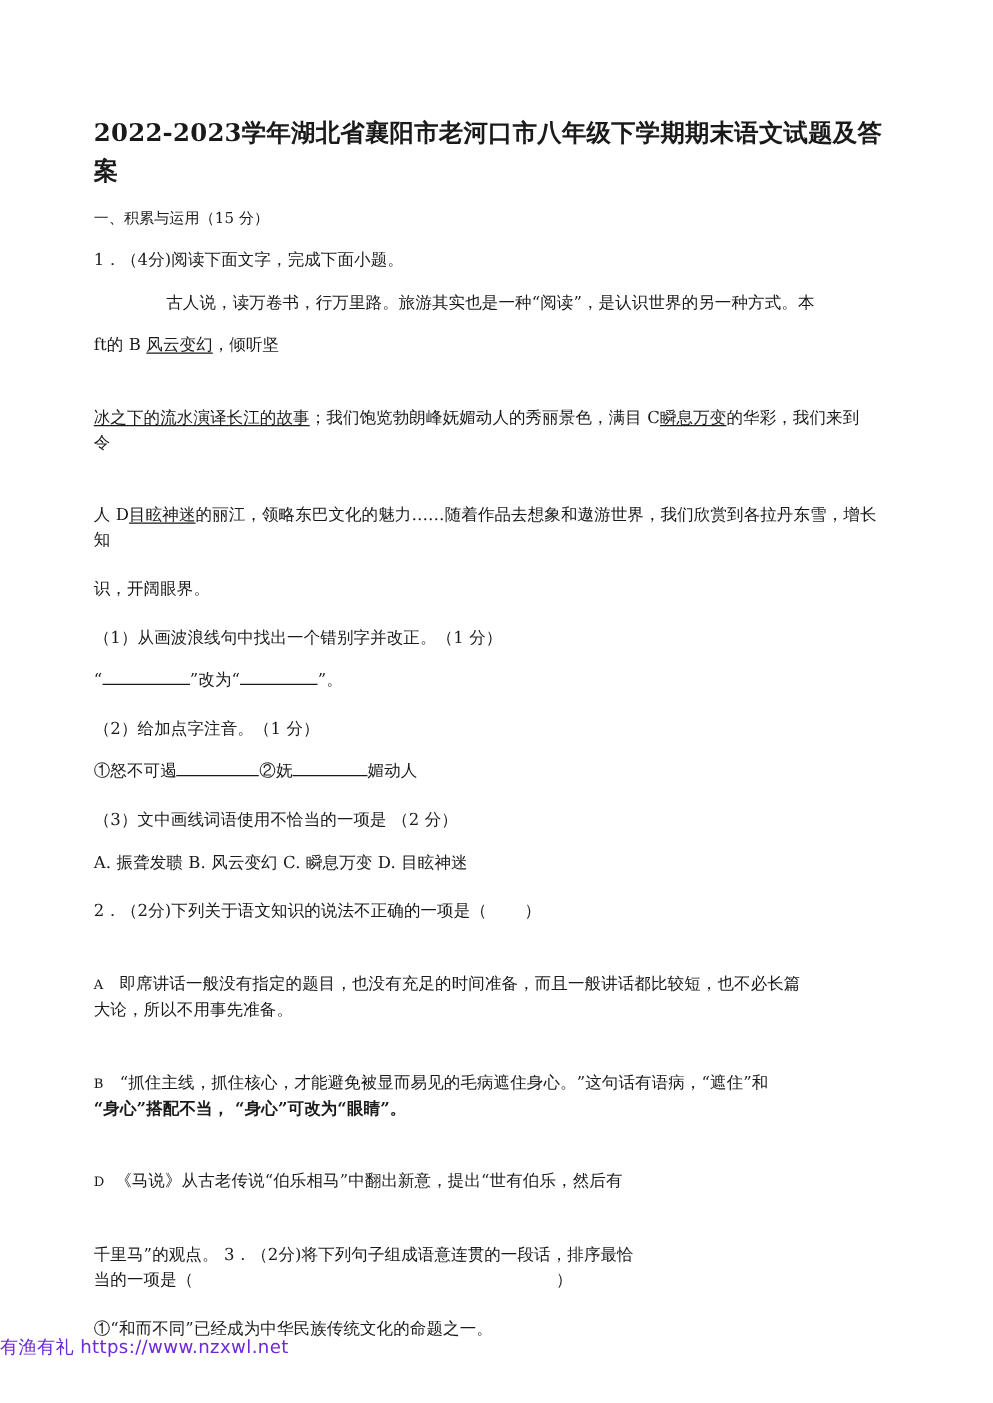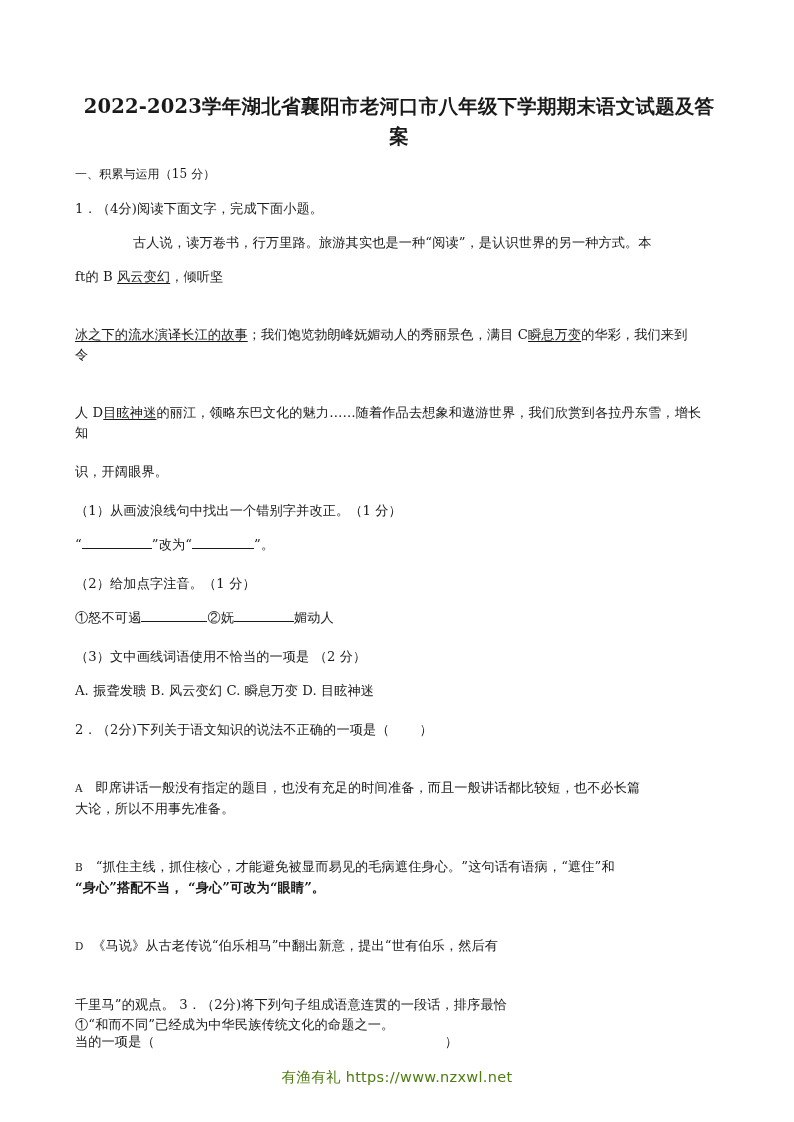--- a/index.html
+++ b/index.html
@@ -26,21 +26,21 @@
     position: absolute;
     left: 75px;
     top: 92px;
     width: 648px;
   }
   .doc-title {
     font-family: "DejaVu Serif", "Liberation Serif", serif;
     font-size: 19.5px;
     font-weight: bold;
     line-height: 30px;
-    text-align: center;
+    text-align: left;
     margin: 0 0 14px 0;
     letter-spacing: 0.2px;
   }
   .ln {
     font-size: 13.2px;
     line-height: 17px;
     margin: 0;
     white-space: pre-wrap;
     letter-spacing: 0.1px;
   }
@@ -79,24 +79,24 @@
     margin-left: 22px;
   }
   .paren-gap { display: inline-block; width: 30px; }
   .paren-gap-wide { display: inline-block; width: 290px; }
 
   .watermark {
     position: absolute;
     left: 0;
     top: 1068px;
     width: 794px;
-    text-align: center;
+    text-align: left;
     font-family: "DejaVu Sans", "Liberation Sans", sans-serif;
     font-size: 14.5px;
-    color: #4d7c0f;
+    color: #6d28d9;
     letter-spacing: 0.3px;
   }
 </style>
 </head>
 <body>
 
 <div class="page">
 
   <div class="content">
 
@@ -137,21 +137,21 @@
 
     <p class="ln gap-sm"><span class="opt-letter">A</span>&nbsp;&nbsp;&nbsp;<span>即席讲话一般没有指定的题目，也没有充足的时间准备，而且一般讲话都比较短，也不必长篇</span></p>
     <p class="ln gap-2">大论，所以不用事先准备。</p>
 
     <p class="ln gap-sm"><span class="opt-letter">B</span>&nbsp;&nbsp;&nbsp;<span>“抓住主线，抓住核心，才能避免被显而易见的毛病遮住身心。”这句话有语病，“遮住”和</span></p>
     <p class="ln gap-1">“身心”搭配不当， “身心”可改为“眼睛”。</p>
 
 
     <p class="ln gap-sm"><span class="opt-letter">D</span>&nbsp;&nbsp;<span>《马说》从古老传说“伯乐相马”中翻出新意，提出“世有伯乐，然后有</span></p>
     <p class="ln gap-sm">千里马”的观点。 3．（2分)将下列句子组成语意连贯的一段话，排序最恰</p>
+    <p class="ln gap-lg"><span>当的一项是（</span><span class="paren-gap-wide"></span><span>）</span></p>
+
     <p class="ln">①“和而不同”已经成为中华民族传统文化的命题之一。</p>
-
-    <p class="ln gap-lg"><span>当的一项是（</span><span class="paren-gap-wide"></span><span>）</span></p>
 
   </div>
 
   <div class="watermark">有渔有礼 https://www.nzxwl.net</div>
 
 </div>
 
 </body></html>

